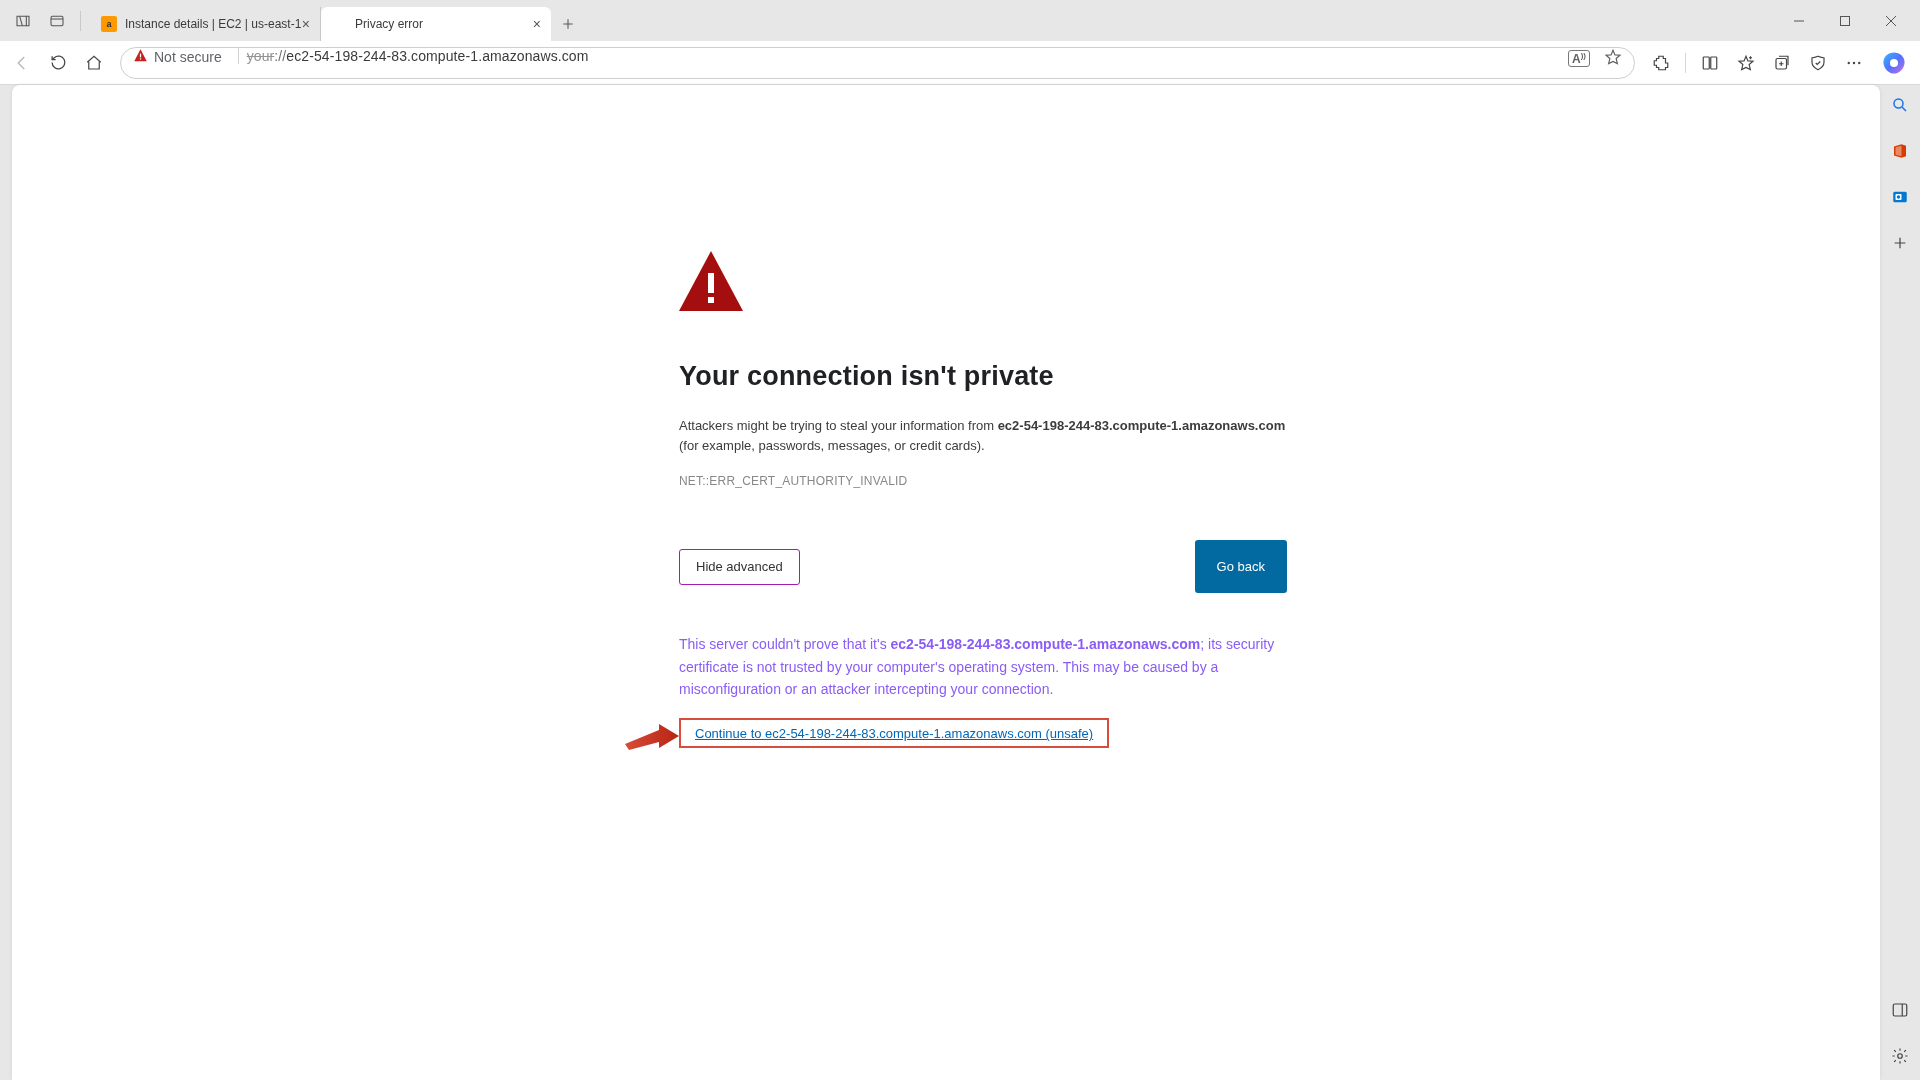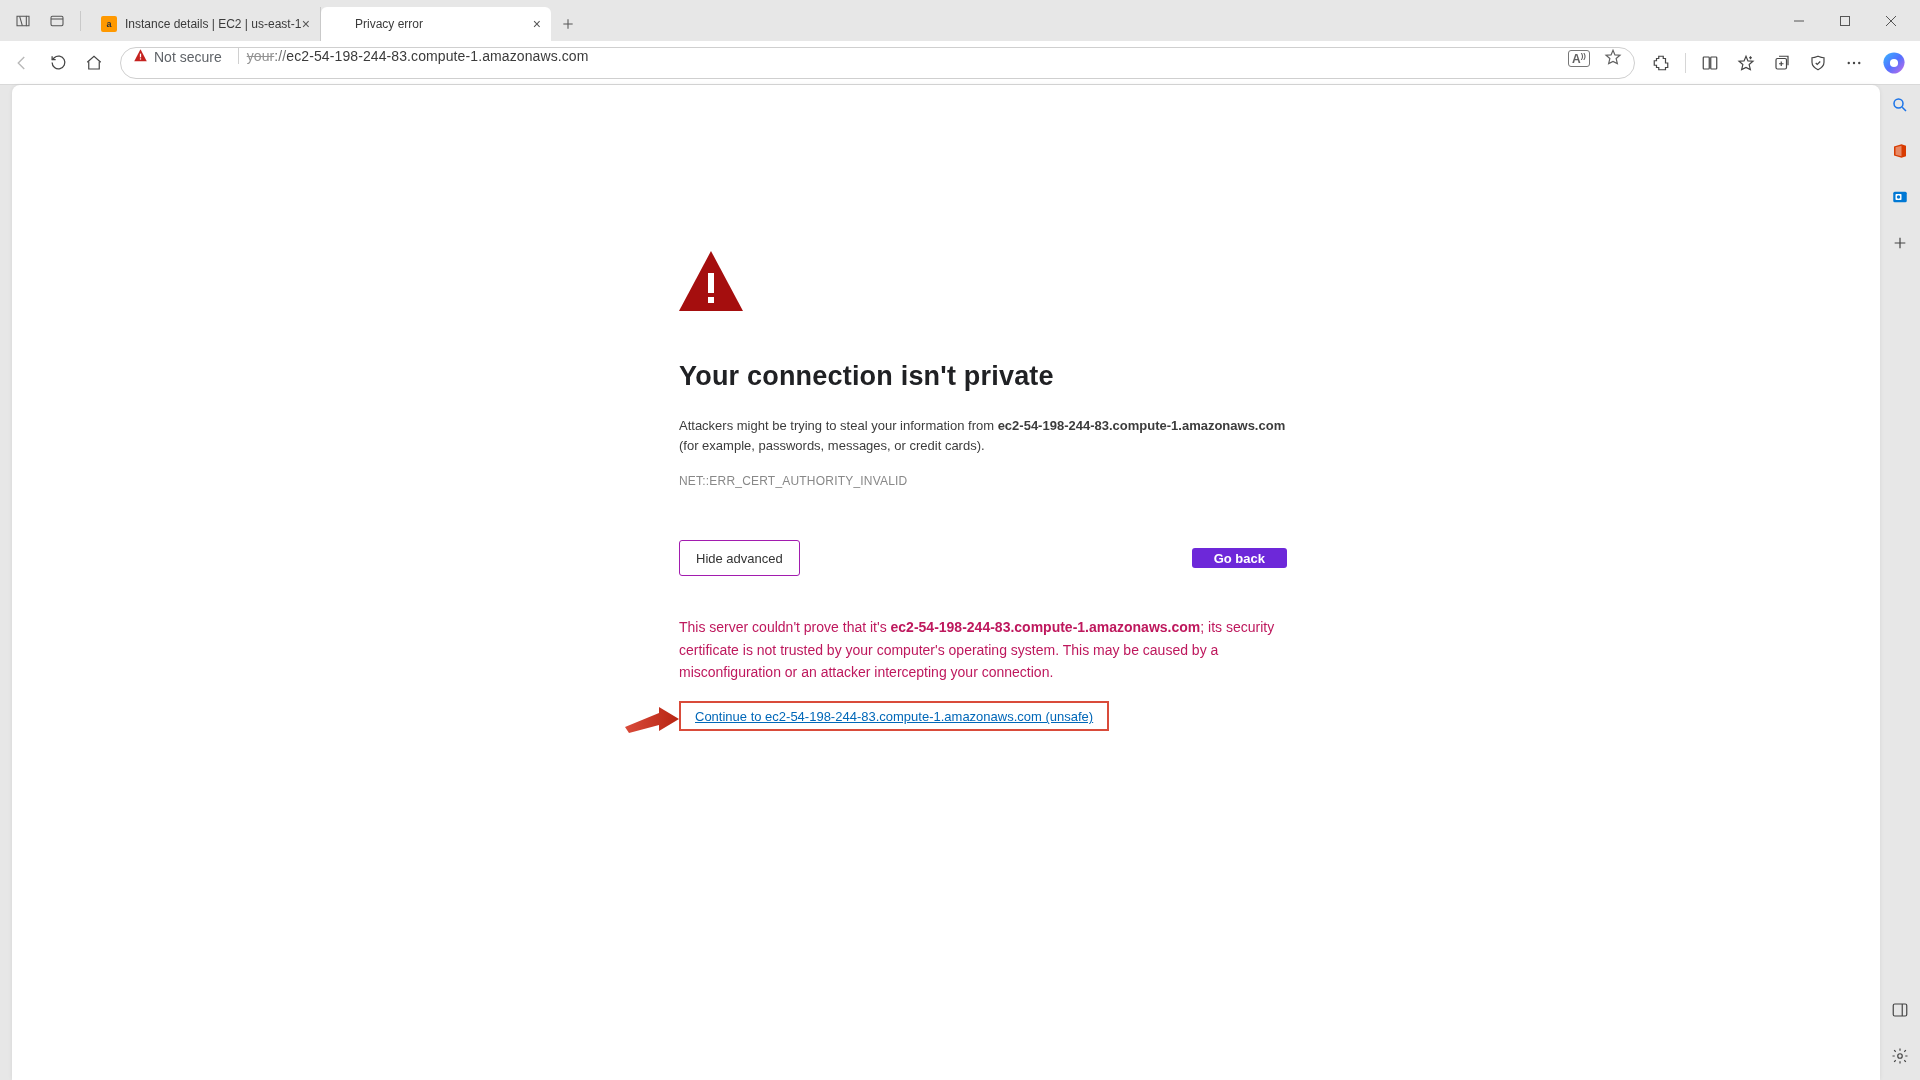--- a/index.html
+++ b/index.html
@@ -35,22 +35,22 @@
 
     
     .viewport{position:absolute;top:85px;left:12px;right:40px;bottom:0;background:#ffffff;border-radius:8px 8px 0 0;box-shadow:0 0 4px rgba(0,0,0,.08);}
     .content{position:absolute;left:667px;top:166px;width:608px;color:#202124;}
     .warnicon{margin-bottom:46px;}
     h1{font-size:27px;font-weight:600;margin-bottom:24px;letter-spacing:.2px;}
     .body1{font-size:13px;line-height:1.55;color:#3c3c3c;margin-bottom:18px;}
     .errcode{font-size:12px;color:#888;margin-bottom:52px;letter-spacing:.2px;}
     .btnrow{display:flex;align-items:center;margin-bottom:40px;}
     .btn-outline{height:36px;padding:0 16px;border:1px solid #a21caf;background:#fff;color:#333;font-size:13px;border-radius:3px;cursor:pointer;}
-    .btn-primary{height:20px;padding:0 22px;background:#6d28d9;color:#fff;font-size:13px;border:none;border-radius:3px;cursor:pointer;margin-left:auto;font-weight:bold;}
-    .body2{font-size:14px;line-height:1.6;color:#be185d;margin-bottom:18px;}
+    .btn-primary{height:53px;padding:0 22px;background:#0369a1;color:#fff;font-size:13px;border:none;border-radius:3px;cursor:pointer;margin-left:auto;}
+    .body2{font-size:14px;line-height:1.6;color:#8b5cf6;margin-bottom:18px;}
     .continue-wrap{display:inline-block;border:2px solid #d94b3a;padding:4px 14px;position:relative;}
     .continue-link{font-size:13px;color:#0067b8;text-decoration:underline;cursor:pointer;}
     .arrow{position:absolute;left:-58px;top:2px;}
 
     
     .sidebar{position:absolute;right:0;top:85px;width:40px;bottom:0;display:flex;flex-direction:column;align-items:center;padding-top:6px;gap:18px;background:transparent;}
     .sidebar .sicon{width:28px;height:28px;display:flex;align-items:center;justify-content:center;cursor:pointer;}
     .sidebar .spacer{flex:1;}
   </style>
 </head>

